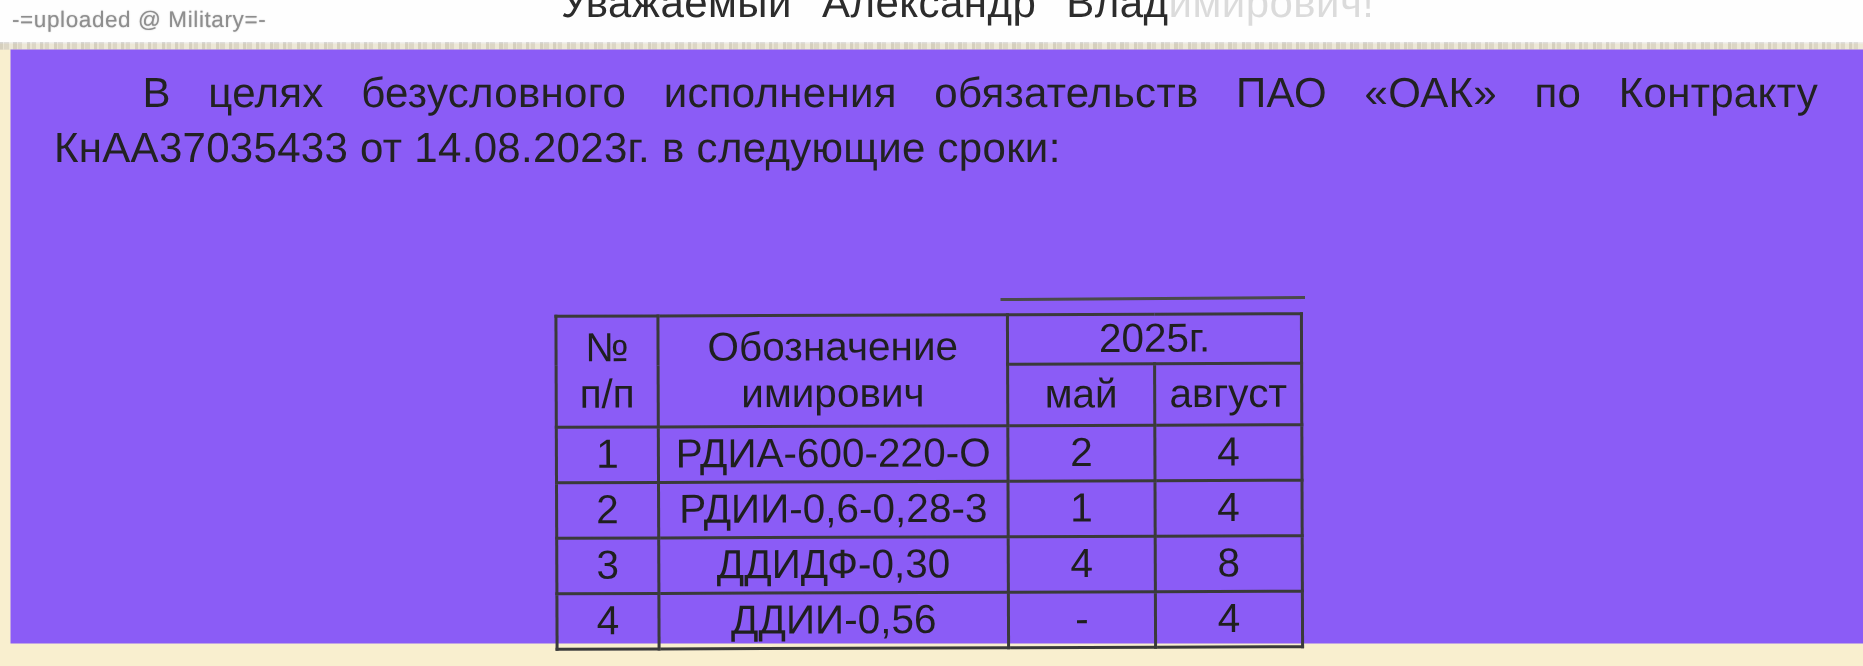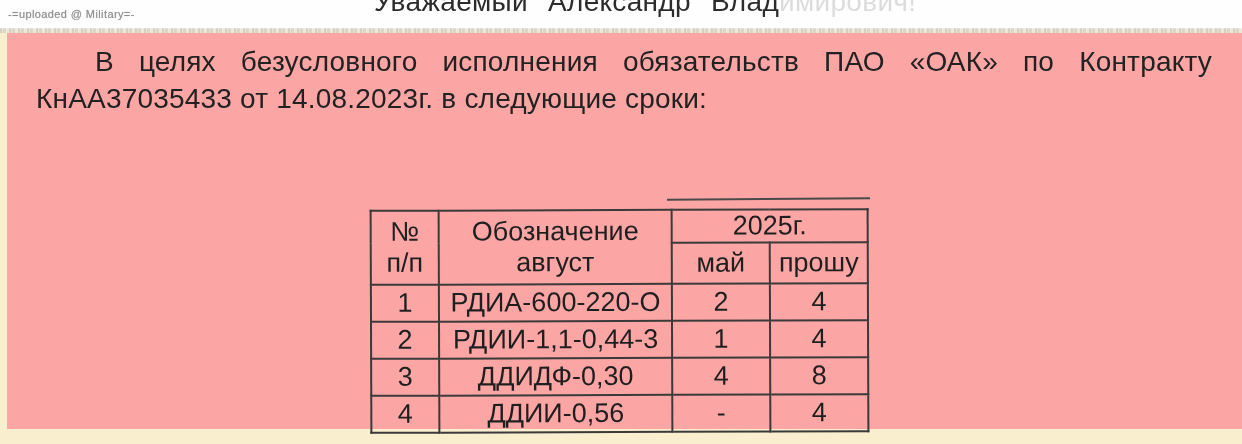--- a/index.html
+++ b/index.html
@@ -16,21 +16,21 @@
   }
   
   .top-strip {
     position: absolute; left: 0; top: 0;
     width: 1242px; height: 29px;
     background: #fefefe;
     overflow: hidden;
   }
   .watermark {
     position: absolute; left: 8px; top: 8px;
-    font-size: 11px; line-height: 12px;
+    font-size: 15px; line-height: 12px;
     color: #8e8e8e;
     letter-spacing: 0.4px;
     text-shadow: 0 0 1px #b9b9b9;
     white-space: nowrap;
   }
   .salutation {
     position: absolute; left: 374px; top: -13px;
     font-size: 28px; line-height: 30px;
     color: #2c2c2c;
     white-space: nowrap;
@@ -45,21 +45,21 @@
     background:
       repeating-linear-gradient(90deg,
         #b9b6b0 0 2px, #dcdad6 2px 3px, #c6c3bd 3px 6px, #e5e3df 6px 9px),
       linear-gradient(#cfccc7, #cfccc7);
     opacity: 0.55;
   }
   
   .paper {
     position: absolute; left: 7px; top: 33px;
     right: 0; bottom: 15px;
-    background: #fca5a5;
+    background: #8b5cf6;
   }
   
   .paragraph {
     position: absolute; left: 29px; top: 11px;  
     width: 1176px;
     font-size: 28px; line-height: 36.5px;
     color: #222222;
     letter-spacing: 0.2px;
   }
   .pline { text-align: justify; text-align-last: justify; }
@@ -121,37 +121,37 @@
 
     <table class="delivery">
       <tbody>
           <tr class="hrow1">
         <td class="col-num" rowspan="2">
           <span>№</span><br>
           <span>п/п</span>
         </td>
         <td class="col-product" rowspan="2">
           <span>Обозначение</span><br>
-          <span>август</span>
+          <span>имирович</span>
         </td>
         <td colspan="2">2025г.</td>
       </tr>
       <tr class="hrow2">
         <td class="col-may">май</td>
-        <td class="col-aug">прошу</td>
+        <td class="col-aug">август</td>
       </tr>
       <tr class="drow">
         <td>1</td>
         <td>РДИА-600-220-О</td>
         <td>2</td>
         <td>4</td>
       </tr>
       <tr class="drow">
         <td>2</td>
-        <td>РДИИ-1,1-0,44-3</td>
+        <td>РДИИ-0,6-0,28-3</td>
         <td>1</td>
         <td>4</td>
       </tr>
       <tr class="drow">
         <td>3</td>
         <td>ДДИДФ-0,30</td>
         <td>4</td>
         <td>8</td>
       </tr>
       <tr class="drow">

